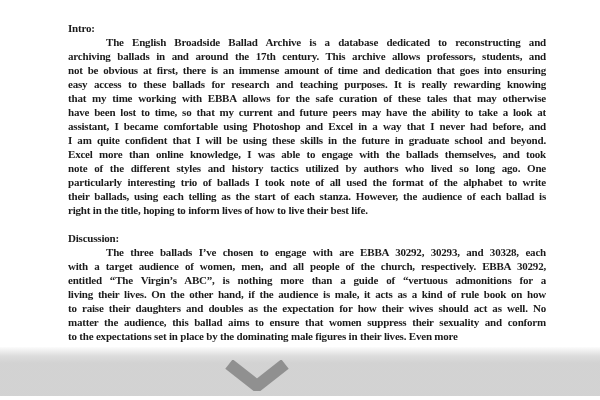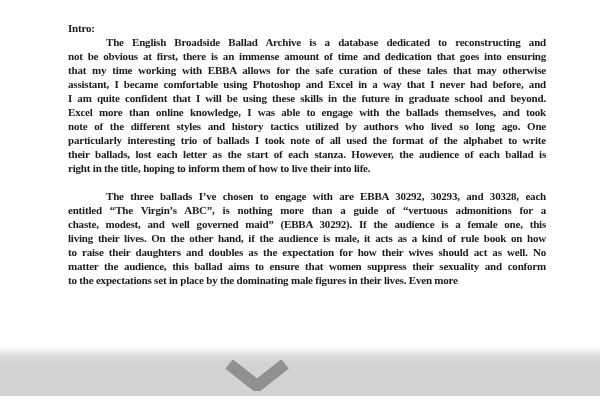--- a/index.html
+++ b/index.html
@@ -56,34 +56,38 @@
   }
 </style>
 </head>
 <body>
 
 <div class="stage">
   <div class="doc">
       <div class="section">
         <div class="line heading">Intro:</div>
         <div class="line indent">The English Broadside Ballad Archive is a database dedicated to reconstructing and</div>
+        <div class="line">archiving ballads in and around the 17th century. This archive allows professors, students, and</div>
         <div class="line">not be obvious at first, there is an immense amount of time and dedication that goes into ensuring</div>
+        <div class="line">easy access to these ballads for research and teaching purposes. It is really rewarding knowing</div>
         <div class="line">that my time working with EBBA allows for the safe curation of these tales that may otherwise</div>
+        <div class="line">have been lost to time, so that my current and future peers may have the ability to take a look at</div>
         <div class="line">assistant, I became comfortable using Photoshop and Excel in a way that I never had before, and</div>
         <div class="line">I am quite confident that I will be using these skills in the future in graduate school and beyond.</div>
         <div class="line">Excel more than online knowledge, I was able to engage with the ballads themselves, and took</div>
         <div class="line">note of the different styles and history tactics utilized by authors who lived so long ago. One</div>
         <div class="line">particularly interesting trio of ballads I took note of all used the format of the alphabet to write</div>
-        <div class="line">their ballads, lost each letter as the start of each stanza. However, the audience of each ballad is</div>
-        <div class="line lastline">right in the title, hoping to inform them of how to live their into life.</div>
+        <div class="line">their ballads, using each telling as the start of each stanza. However, the audience of each ballad is</div>
+        <div class="line lastline">right in the title, hoping to inform lives of how to live their best life.</div>
       </div>
       <div class="section">
+        <div class="line heading">Discussion:</div>
         <div class="line indent">The three ballads I’ve chosen to engage with are EBBA 30292, 30293, and 30328, each</div>
+        <div class="line">with a target audience of women, men, and all people of the church, respectively. EBBA 30292,</div>
         <div class="line">entitled “The Virgin’s ABC”, is nothing more than a guide of “vertuous admonitions for a</div>
-        <div class="line">chaste, modest, and well governed maid” (EBBA 30292). If the audience is a female one, this</div>
         <div class="line">living their lives. On the other hand, if the audience is male, it acts as a kind of rule book on how</div>
         <div class="line">to raise their daughters and doubles as the expectation for how their wives should act as well. No</div>
         <div class="line">matter the audience, this ballad aims to ensure that women suppress their sexuality and conform</div>
         <div class="line lastline">to the expectations set in place by the dominating male figures in their lives. Even more</div>
       </div>
     </div>
 
   <div class="fade-overlay"></div>
 
   <svg class="chevron" viewBox="0 0 66 31" xmlns="http://www.w3.org/2000/svg">

